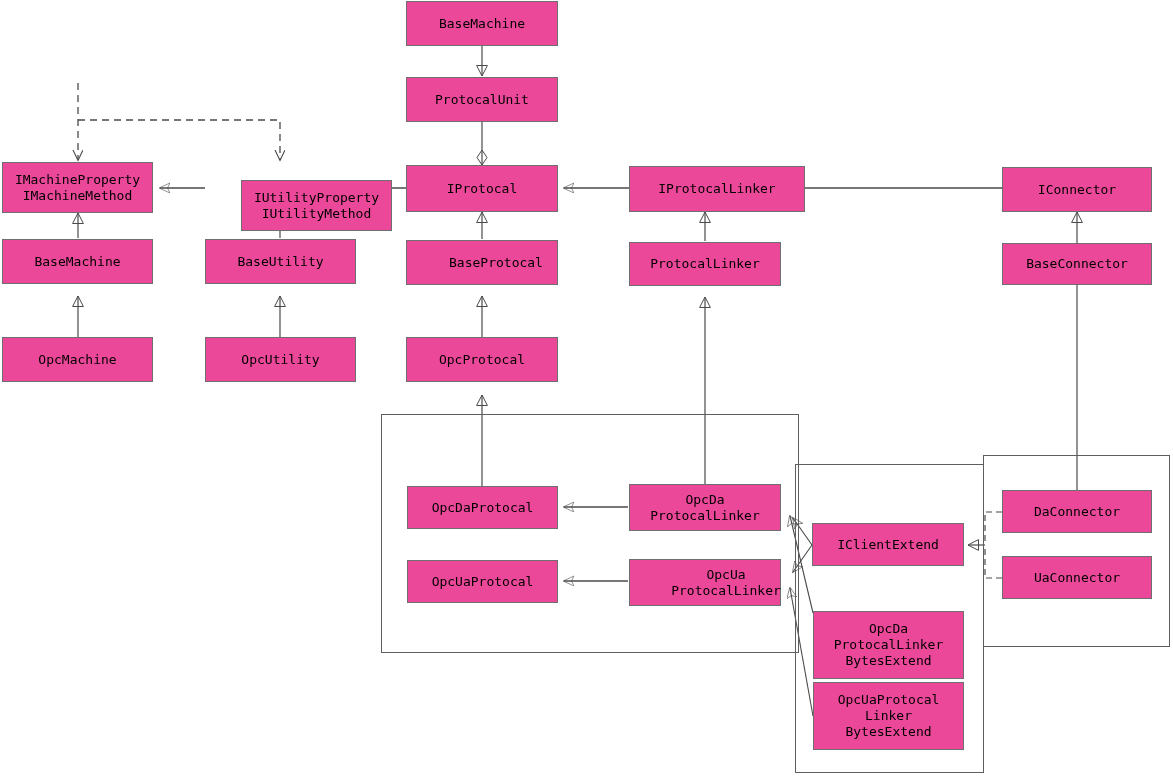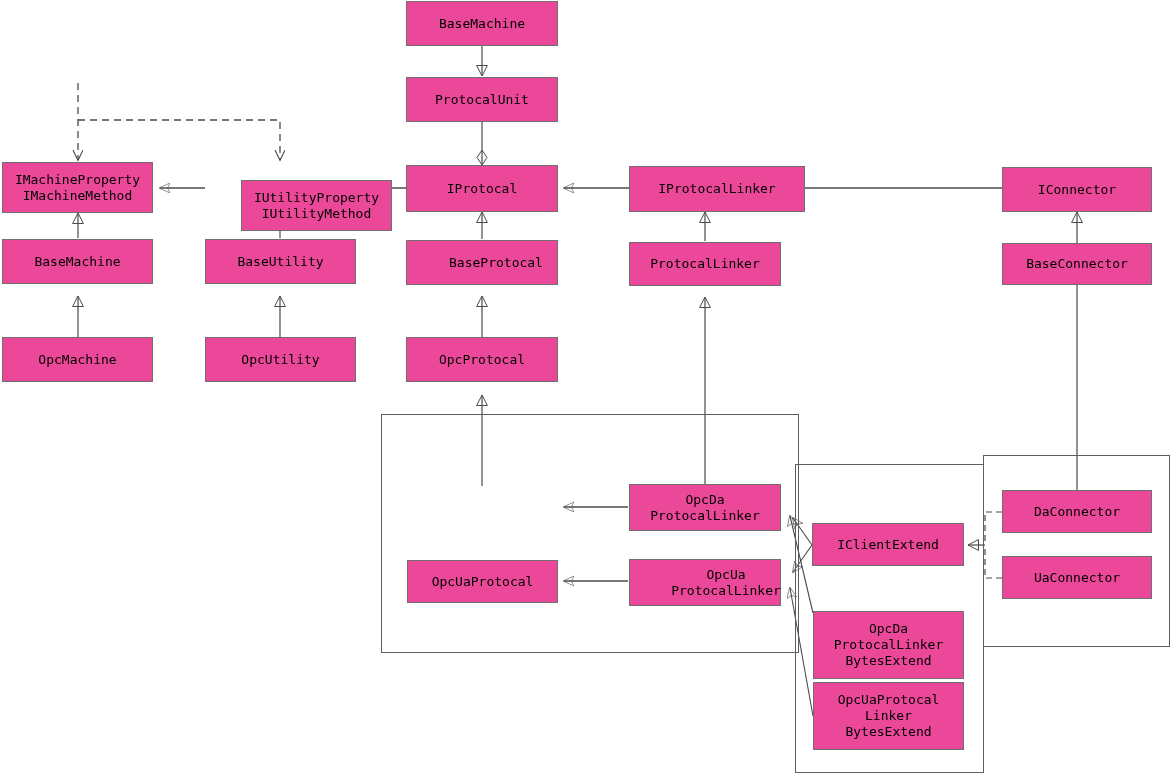--- a/index.html
+++ b/index.html
@@ -147,20 +147,21 @@
   <div class="node" style="left:629px; top:242px; width:152px; height:44px;">ProtocalLinker</div>
 
   <div class="node" style="left:1002px; top:243px; width:150px; height:42px;">BaseConnector</div>
 
   <div class="node" style="left:2px; top:337px; width:151px; height:45px;">OpcMachine</div>
 
   <div class="node" style="left:205px; top:337px; width:151px; height:45px;">OpcUtility</div>
 
   <div class="node" style="left:406px; top:337px; width:152px; height:45px;">OpcProtocal</div>
 
+  <div class="node" style="left:407px; top:486px; width:151px; height:43px;">OpcDaProtocal</div>
 
   <div class="node" style="left:407px; top:560px; width:151px; height:43px;">OpcUaProtocal</div>
 
   <div class="node" style="left:629px; top:484px; width:152px; height:47px;">OpcDa
 ProtocalLinker</div>
 
   <div class="node" style="left:629px; top:559px; width:152px; height:47px;padding-left:42px;">OpcUa
 ProtocalLinker</div>
 
   <div class="node" style="left:812px; top:523px; width:152px; height:43px;">IClientExtend</div>

